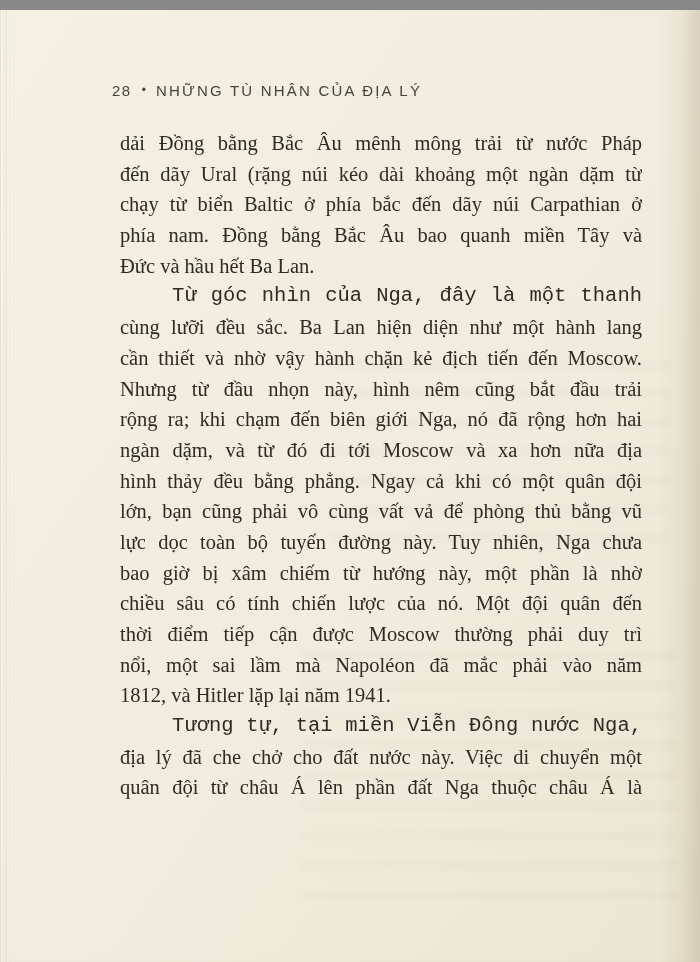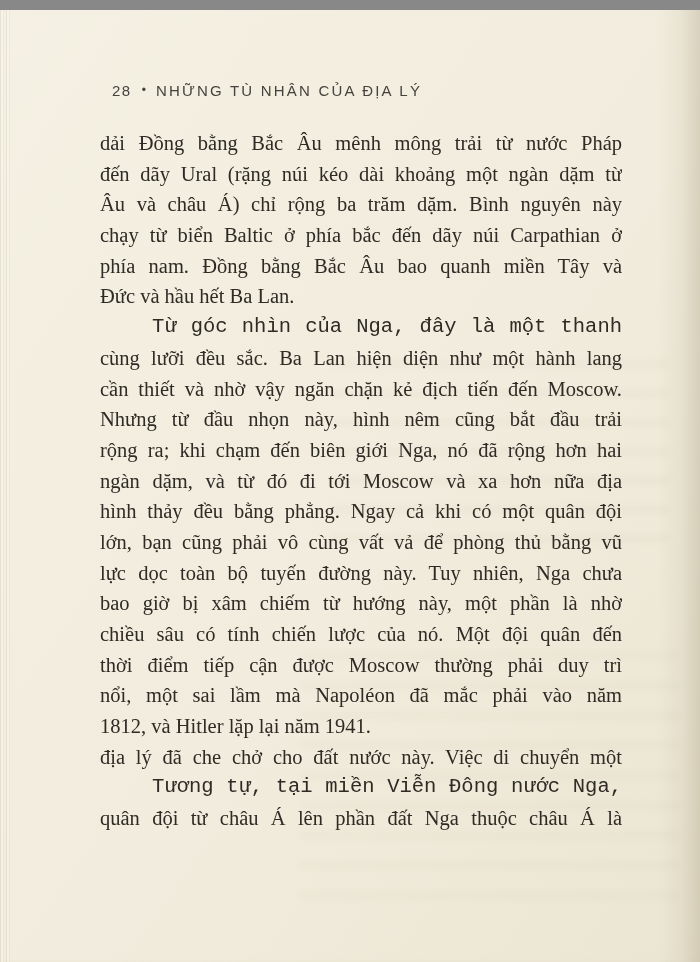--- a/index.html
+++ b/index.html
@@ -60,21 +60,21 @@
   .running-head .page-number { letter-spacing: 1.5px; }
   .running-head .sep {
     font-size: 12px;
     margin: 0 10px;
     letter-spacing: 0;
     transform: translateY(-1px);
   }
   
   .text-block {
     position: absolute;
-    left: 100px; top: 118px;
+    left: 120px; top: 118px;
     width: 522px;
     color: #2e2b25;
     font-size: 20.5px;
     line-height: 30.7px;
   }
   .line {
     text-align: justify;
     text-align-last: justify;
     height: 30.7px;
     white-space: normal;
@@ -92,39 +92,38 @@
 
   <div class="running-head" style="color: rgb(69, 67, 61);">
     <span class="page-number">28</span>
     <span class="sep">•</span>
     <span class="book-title">NHỮNG TÙ NHÂN CỦA ĐỊA LÝ</span>
   </div>
 
   <div class="text-block">
       <div class="line">dải Đồng bằng Bắc Âu mênh mông trải từ nước Pháp</div>
       <div class="line">đến dãy Ural (rặng núi kéo dài khoảng một ngàn dặm từ</div>
-      <div class="line">Âu và châu Á) chỉ rộng ba trăm dặm. Bình nguyên này</div>
       <div class="line">chạy từ biển Baltic ở phía bắc đến dãy núi Carpathian ở</div>
       <div class="line">phía nam. Đồng bằng Bắc Âu bao quanh miền Tây và</div>
       <div class="line para-end">Đức và hầu hết Ba Lan.</div>
       <div class="line indent">Từ góc nhìn của Nga, đây là một thanh kiếm mà hai</div>
       <div class="line">cùng lưỡi đều sắc. Ba Lan hiện diện như một hành lang</div>
-      <div class="line">cần thiết và nhờ vậy ngăn chặn kẻ địch tiến đến Moscow.</div>
+      <div class="line">cần thiết và nhờ vậy hành chặn kẻ địch tiến đến Moscow.</div>
       <div class="line">Nhưng từ đầu nhọn này, hình nêm cũng bắt đầu trải</div>
       <div class="line">rộng ra; khi chạm đến biên giới Nga, nó đã rộng hơn hai</div>
       <div class="line">ngàn dặm, và từ đó đi tới Moscow và xa hơn nữa địa</div>
       <div class="line">hình thảy đều bằng phẳng. Ngay cả khi có một quân đội</div>
       <div class="line">lớn, bạn cũng phải vô cùng vất vả để phòng thủ bằng vũ</div>
       <div class="line">lực dọc toàn bộ tuyến đường này. Tuy nhiên, Nga chưa</div>
       <div class="line">bao giờ bị xâm chiếm từ hướng này, một phần là nhờ</div>
       <div class="line">chiều sâu có tính chiến lược của nó. Một đội quân đến</div>
       <div class="line">thời điểm tiếp cận được Moscow thường phải duy trì</div>
       <div class="line">nổi, một sai lầm mà Napoléon đã mắc phải vào năm</div>
       <div class="line para-end">1812, và Hitler lặp lại năm 1941.</div>
+      <div class="line indent">Tương tự, tại miền Viễn Đông nước Nga, chính</div>
       <div class="line">địa lý đã che chở cho đất nước này. Việc di chuyển một</div>
-      <div class="line indent">Tương tự, tại miền Viễn Đông nước Nga, chính</div>
       <div class="line">quân đội từ châu Á lên phần đất Nga thuộc châu Á là</div>
     </div>
 
   <div class="left-edge"></div>
   <div class="right-edge"></div>
   <div class="bottom-edge"></div>
 </div>
 
 </body></html>

